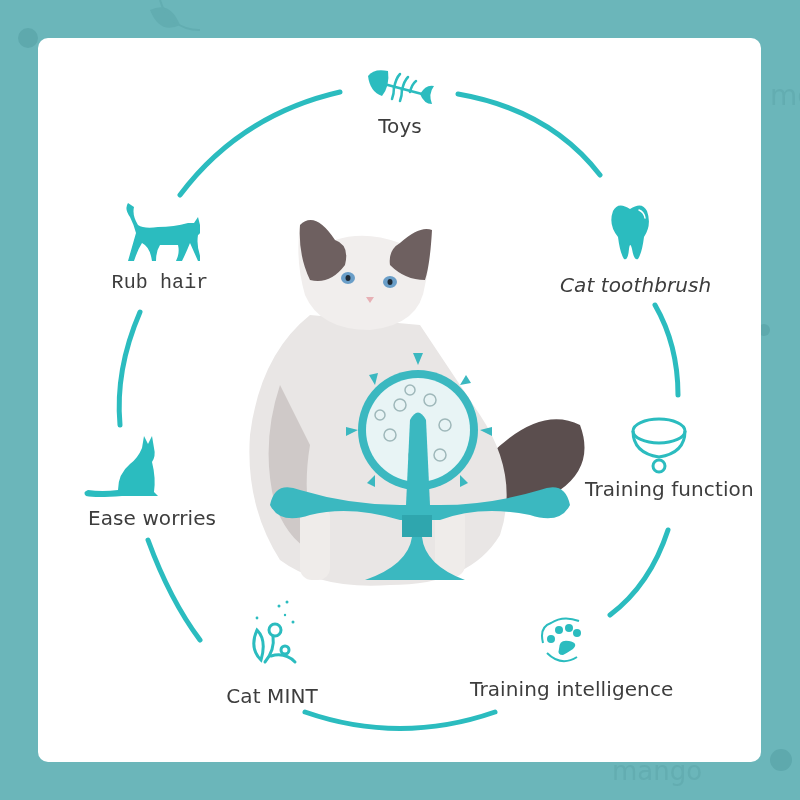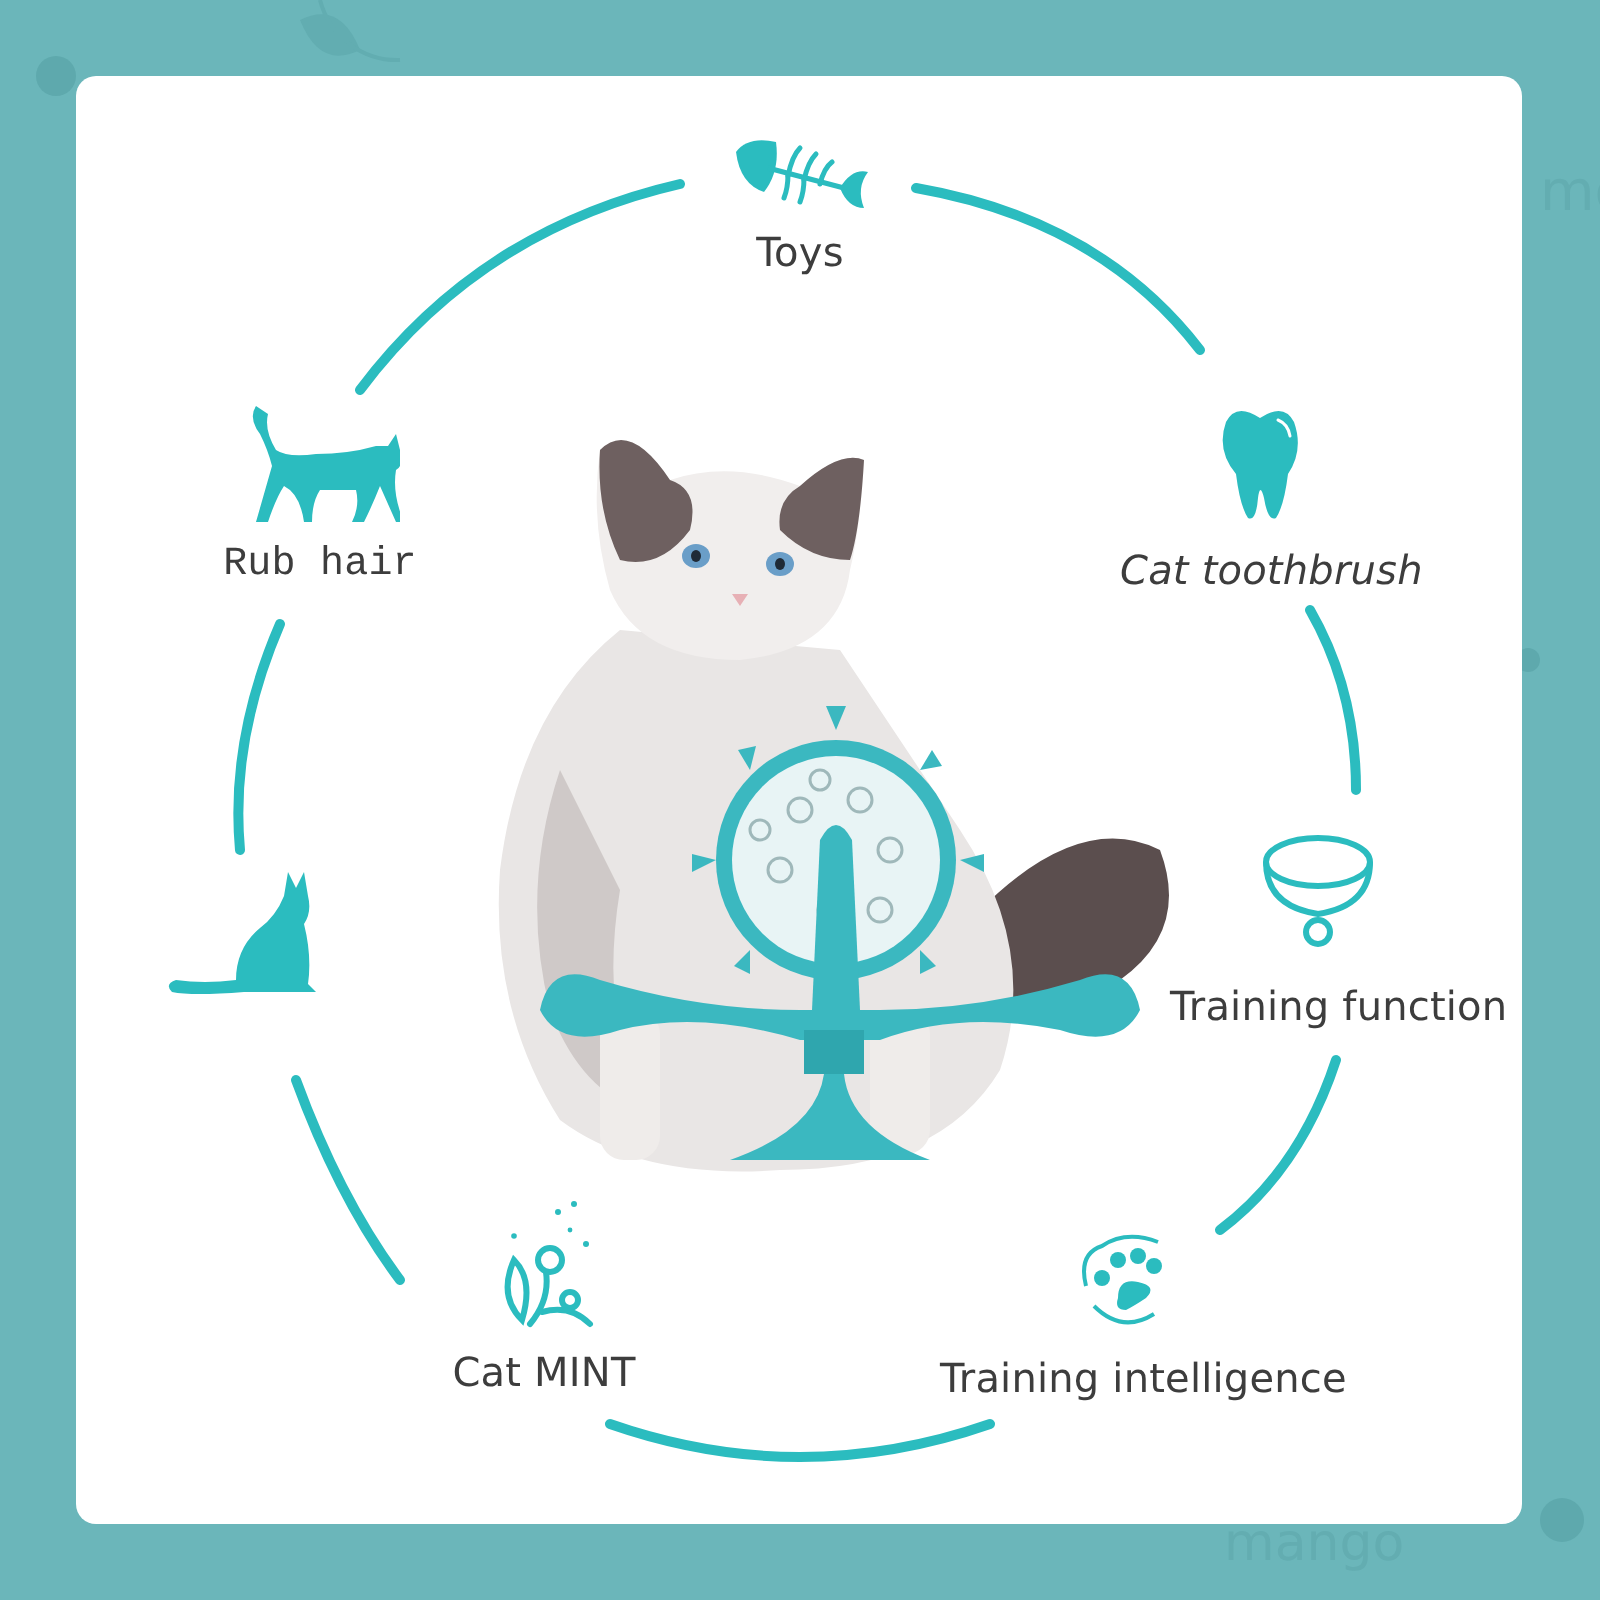--- a/index.html
+++ b/index.html
@@ -130,21 +130,21 @@
 </div>
 
 <div class="feature" style="left:585px; top:415px; width:150px;">
   <svg width="62" height="62" viewBox="0 0 62 62">
     <g fill="none" stroke="#2bbcbf" stroke-width="3">
       <ellipse cx="30" cy="16" rx="26" ry="12"></ellipse>
       <path d="M4 16 Q4 38 30 42 Q56 38 56 16"></path>
       <circle cx="30" cy="51" r="6"></circle>
     </g>
   </svg>
-  <div class="label" style="margin-top:14px;">Training function</div>
+  <div class="label" style="">Training function</div>
 </div>
 
 <div class="feature" style="left:470px; top:617px; width:190px;">
   <svg width="56" height="50" viewBox="0 0 56 50">
     <path d="M6 26 Q2 10 14 6 Q26 -2 42 4" stroke="#2bbcbf" stroke-width="2" fill="none"></path>
     <path d="M10 36 Q24 50 40 40" stroke="#2bbcbf" stroke-width="2" fill="none"></path>
     <circle cx="14" cy="22" r="4" fill="#2bbcbf"></circle>
     <circle cx="22" cy="13" r="4" fill="#2bbcbf"></circle>
     <circle cx="32" cy="11" r="4" fill="#2bbcbf"></circle>
     <circle cx="40" cy="16" r="4" fill="#2bbcbf"></circle>
@@ -163,27 +163,28 @@
         <circle cx="20" cy="18" r="1.4"></circle>
     </g>
     <g fill="none" stroke="#2bbcbf" stroke-width="3" stroke-linecap="round">
       <path d="M20 30 Q30 40 24 60 Q12 48 20 30z"></path>
       <circle cx="38" cy="30" r="6"></circle>
       <circle cx="48" cy="50" r="4"></circle>
       <path d="M36 36 Q38 50 28 62"></path>
       <path d="M34 56 Q48 52 58 62"></path>
     </g>
   </svg>
-  <div class="label" style="margin-top:4px;">Cat MINT</div>
+  <div class="label" style="margin-top:14px;">Cat MINT</div>
 </div>
 
 <div class="feature" style="left:82px; top:434px; width:140px;">
   <svg width="80" height="66" viewBox="0 0 80 66" style="margin-left:0;">
     <path d="M62 2 L66 10 L70 2 L72 14 Q74 22 70 28 Q74 44 72 58 L76 62 L40 62 Q14 64 4 62 Q0 58 6 56 Q20 58 36 56 Q36 40 48 30 Q56 24 60 14z" fill="#2bbcbf"></path>
   </svg>
+  <div class="label" style="margin-top:6px;">Ease worries</div>
 </div>
 
 <div class="feature" style="left:100px; top:203px; width:120px;">
   <svg width="80" height="62" viewBox="0 0 80 62">
     <path d="M8 0 Q4 6 10 14 Q14 22 16 30 Q12 44 8 58 L14 58 Q18 46 22 40 Q30 44 32 58 L36 58 Q36 48 40 42 L58 42 Q60 50 56 58 L62 58 Q66 50 70 40 L78 58 L82 58 Q76 44 78 32 Q82 30 80 22 L78 14 L74 20 L68 20 Q54 24 38 24 Q24 26 18 22 Q12 12 14 4z" fill="#2bbcbf"></path>
   </svg>
   <div class="label" style="margin-top:6px;font-family:Liberation Mono, monospace;">Rub hair</div>
 </div>
 
 </body></html>

